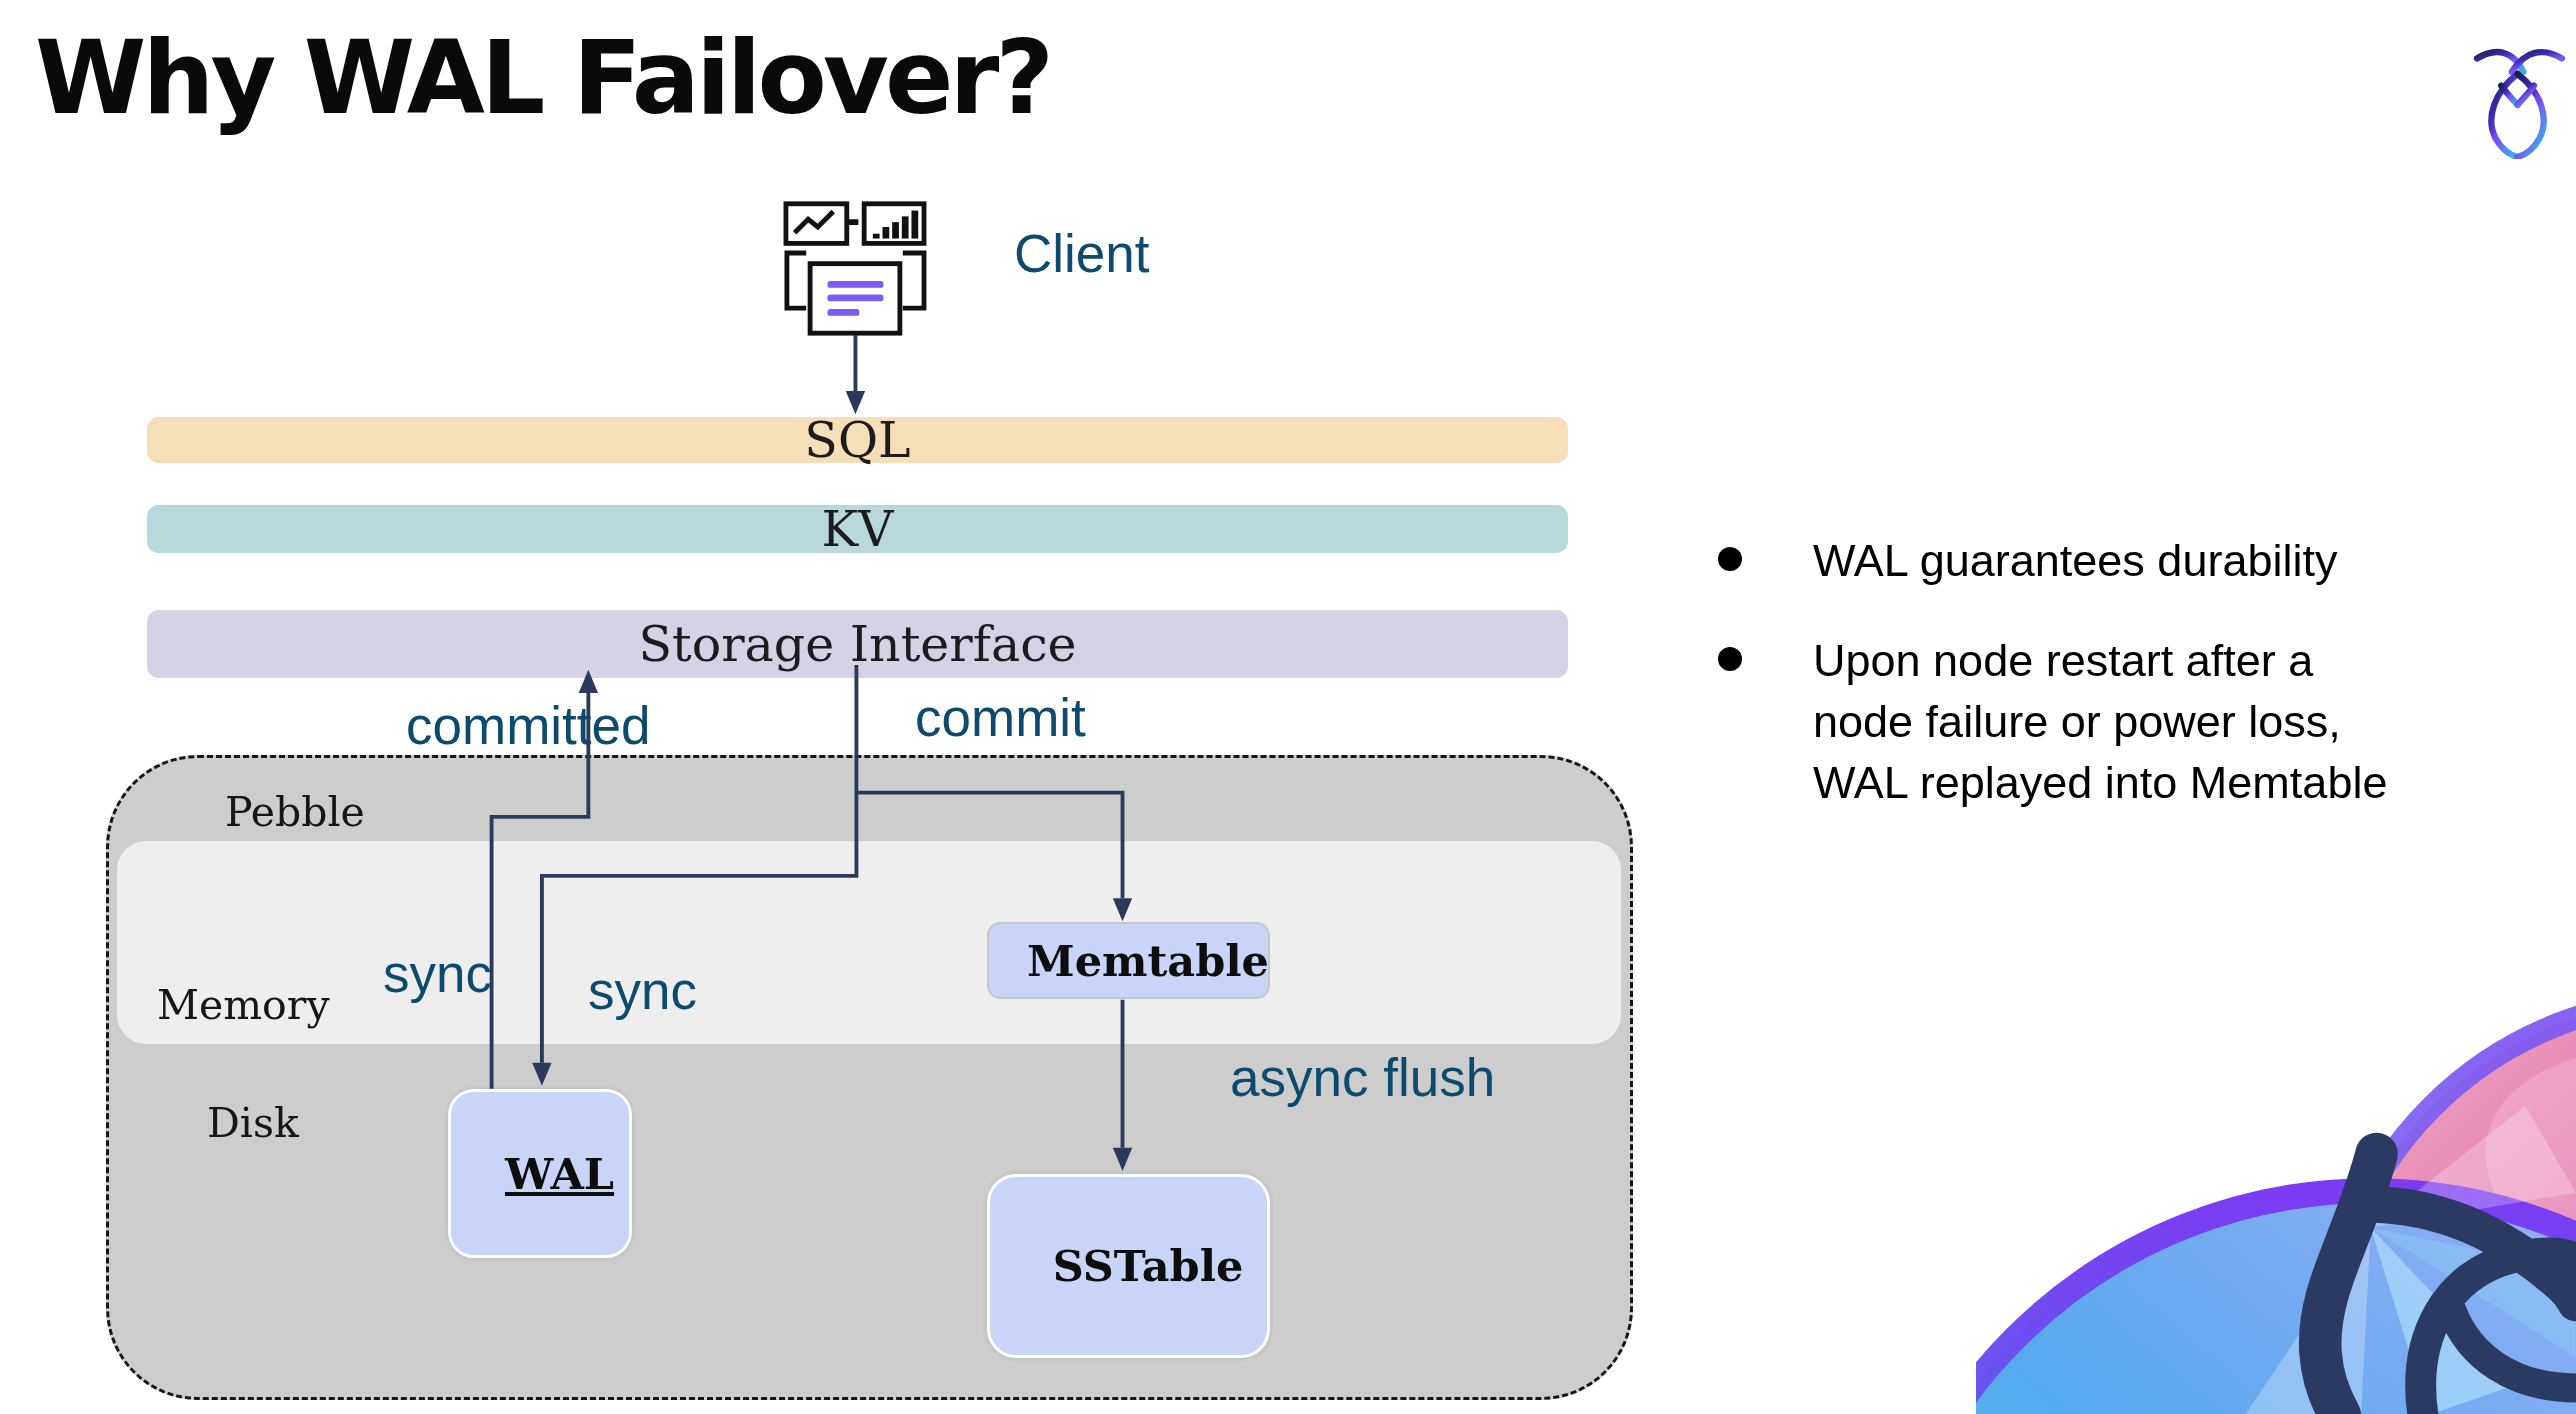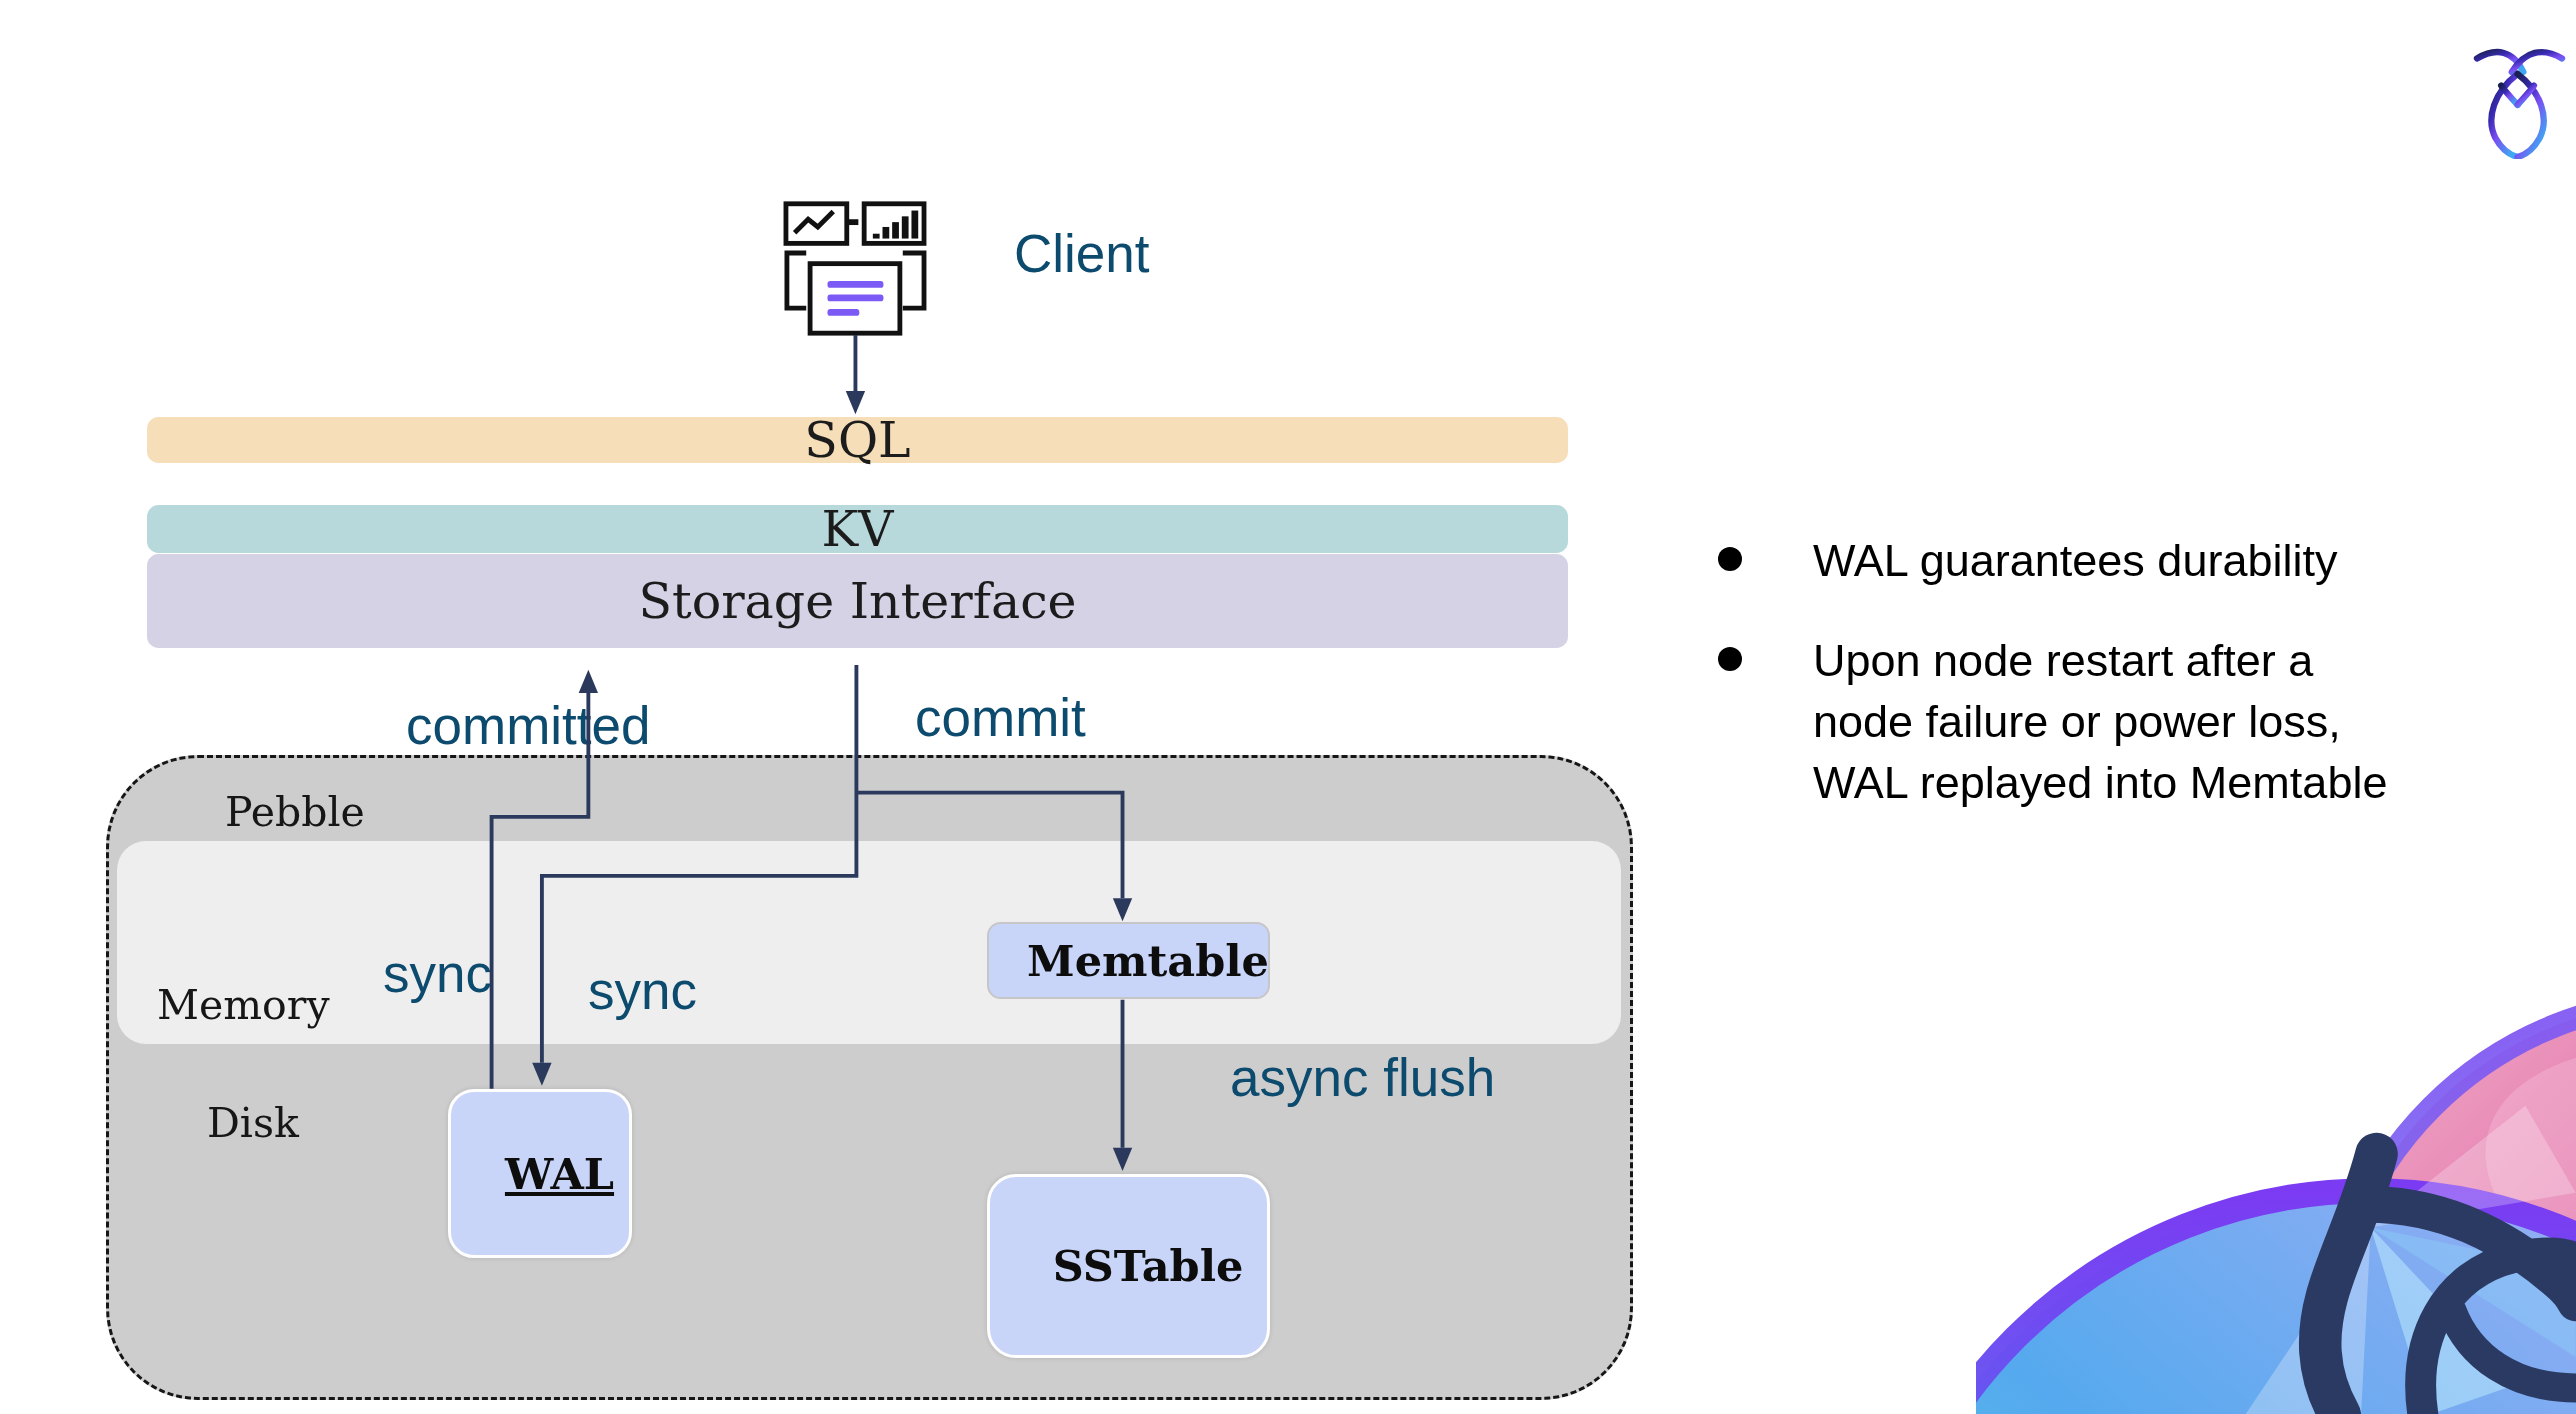--- a/index.html
+++ b/index.html
@@ -6,21 +6,21 @@
   .slide{position:relative;width:2576px;height:1415px;background:#ffffff;overflow:hidden;
          font-family:"Liberation Sans",sans-serif;color:#111;}
   .title{position:absolute;left:35px;top:19.4px;font-family:"DejaVu Sans",sans-serif;
          font-weight:800;font-size:101px;letter-spacing:-3.9px;color:#0a0a0a;white-space:nowrap;}
   
   .bar{position:absolute;left:147px;width:1421px;border-radius:11.6px;display:flex;
        align-items:center;justify-content:center;font-family:"DejaVu Serif",serif;
        font-size:49px;color:#1c1c1c;}
   #bar-sql{top:417px;height:46px;}
   #bar-kv{top:505px;height:48px;}
-  #bar-storage{top:554px;height:94px;}
+  #bar-storage{top:610px;height:68px;}
   
   .pebble{position:absolute;left:106px;top:755px;width:1527px;height:645px;
           border:3.9px dashed #161616;border-radius:92px;box-sizing:border-box;}
   .memory-band{position:absolute;left:7.7px;top:83px;width:1504px;height:203px;border-radius:29px;}
   .slabel{position:absolute;font-family:"DejaVu Serif",serif;font-size:41px;color:#161616;white-space:nowrap;}
   .elabel{position:absolute;font-size:53px;color:#0c4a6e;white-space:nowrap;}
   
   .node{position:absolute;display:flex;align-items:center;justify-content:center;
         font-family:"DejaVu Serif",serif;font-weight:bold;font-size:43px;color:#0d0d0d;
         box-sizing:border-box;padding-left:39px;}
@@ -38,20 +38,21 @@
   .bullet-text{margin-left:71px;font-size:45px;line-height:61px;color:#000;white-space:pre-line;}
   .client-icon{position:absolute;left:779px;top:198px;}
   .logo{position:absolute;left:2473px;top:43px;}
   .corner-art{position:absolute;right:0;bottom:0;}
 </style>
 </head>
 <body>
 
 <div class="slide">
 
+  <div class="title">Why WAL Failover?</div>
 
   <svg class="logo" width="93" height="116" viewBox="0 0 96 120">
     <defs>
       <linearGradient id="logoG" x1="0" y1="0" x2="0.7" y2="1">
         <stop offset="0" stop-color="#17204f"></stop>
           <stop offset="0.35" stop-color="#3a2bb4"></stop>
         <stop offset="0.6" stop-color="#7a4df2"></stop>
           <stop offset="1" stop-color="#3fa8f2"></stop>
       </linearGradient>
     </defs>

